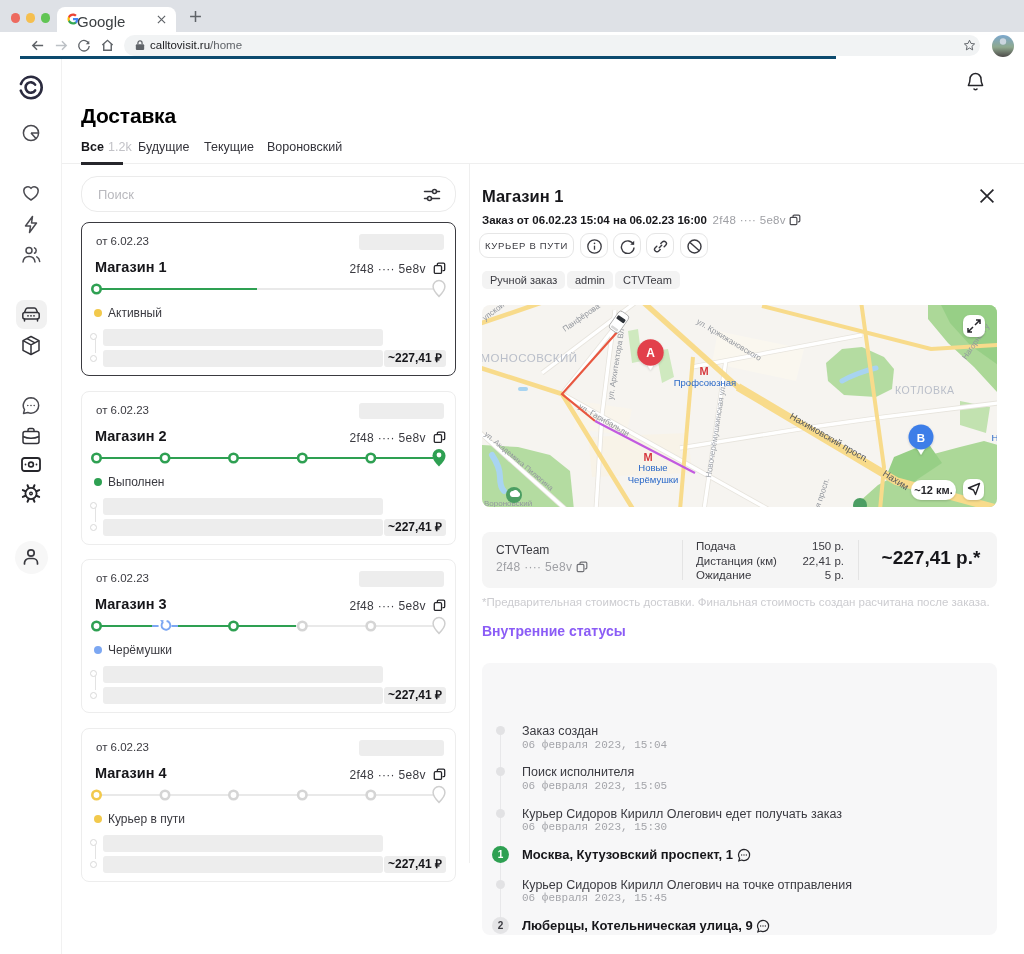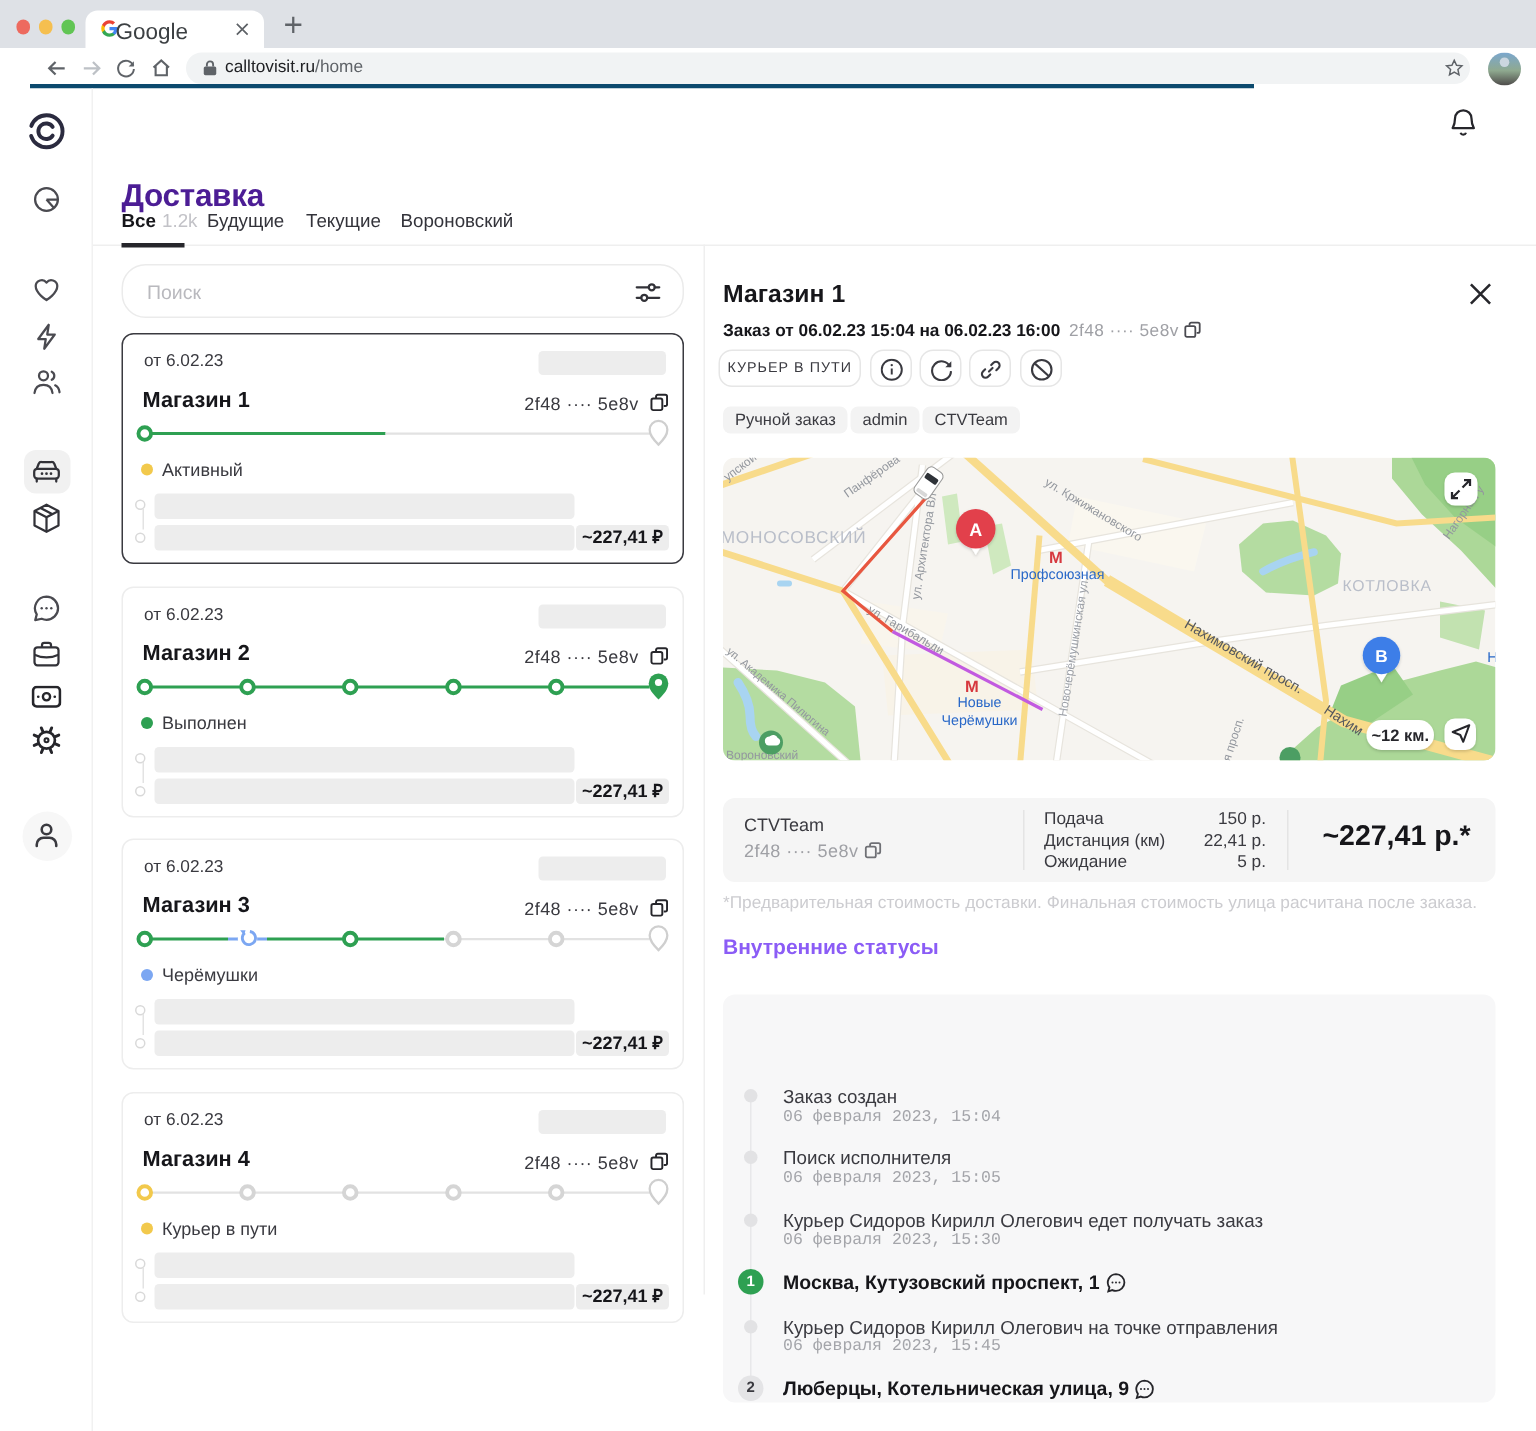--- a/index.html
+++ b/index.html
@@ -14,21 +14,21 @@
 #addrpill { position:absolute; left:104px; top:3px; width:856px; height:21px; background:#F1F3F4; border-radius:11px; }
 #addrtext { position:absolute; left:26px; top:4px; font-size:11.5px; color:#202124; }
 #addrtext span { color:#5F6368; }
 
 #sidebar { position:absolute; left:0; top:59px; width:62px; height:895px; background:#fff; border-right:1px solid #F1F1F1; }
 .sicon { position:absolute; left:50%; transform:translateX(-50%); }
 #caricon { position:absolute; left:16px; top:241px; width:31px; height:29px; background:#F1F1F1; border-radius:8px; }
 #personbg { position:absolute; left:15px; top:482px; width:33px; height:33px; background:#F7F7F7; border-radius:50%; }
 
 #main { position:absolute; left:62px; top:59px; width:962px; height:895px; background:#fff; }
-h1 { position:absolute; left:19px; top:60px; font-size:21px; letter-spacing:-0.2px; color:#4c1d95; font-weight:700; }
+h1 { position:absolute; left:19px; top:45px; font-size:21px; letter-spacing:-0.2px; color:#000000; font-weight:700; }
 #tabs { position:absolute; left:0; top:81px; font-size:12.5px; color:#33333A; }
 #tabs span { position:absolute; top:0; white-space:nowrap; }
 #tabs b { color:#16161A; }
 #tabs .cnt { color:#C2C2C7; }
 #tabrule { position:absolute; left:0px; top:104px; width:962px; height:1px; background:#EFEFEF; }
 #tabul { position:absolute; left:19px; top:103px; width:42px; height:2.5px; background:#26262B; }
 #vdiv { position:absolute; left:407px; top:104px; width:1px; height:700px; background:#EFEFEF; }
 #search { position:absolute; left:19px; top:117px; width:375px; height:36px; border:1px solid #EBEBEB; border-radius:16px; }
 #search .ph { position:absolute; left:16px; top:10px; font-size:13px; color:#B9B9BE; }
 
@@ -537,21 +537,21 @@
             <path d="M4.7 3.5V2.5A1.3 1.3 0 0 1 6 1.2h5.3a1.3 1.3 0 0 1 1.3 1.3V8a1.3 1.3 0 0 1-1.3 1.3h-1.1" fill="none" stroke="#6F7075" stroke-width="1.4"></path>
             <rect x="1.4" y="4" width="7.8" height="8.3" rx="1.3" fill="none" stroke="#6F7075" stroke-width="1.4"></rect>
           </svg></div>
       <div class="d1"></div>
         <div class="d2"></div>
       <div class="srow" style="top:8px">Подача<span>150 р.</span></div>
       <div class="srow" style="top:22.5px">Дистанция (км)<span>22,41 р.</span></div>
       <div class="srow" style="top:37px">Ожидание<span>5 р.</span></div>
       <div id="total">~227,41 р.*</div>
     </div>
-    <div id="footnote">*Предварительная стоимость доставки. Финальная стоимость улица расчитана после заказа.</div>
+    <div id="footnote">*Предварительная стоимость доставки. Финальная стоимость создан расчитана после заказа.</div>
     <div id="ishead">Внутренние статусы</div>
     <div id="statuses">
       <div id="tline"></div>
       <div class="tdot" style="top:63px"></div>
       <div class="titem" style="top:61px">Заказ создан</div>
       <div class="tdate" style="top:76px">06 февраля 2023, 15:04</div>
       <div class="tdot" style="top:104px"></div>
       <div class="titem" style="top:102px">Поиск исполнителя</div>
       <div class="tdate" style="top:117px">06 февраля 2023, 15:05</div>
       <div class="tdot" style="top:146px"></div>

